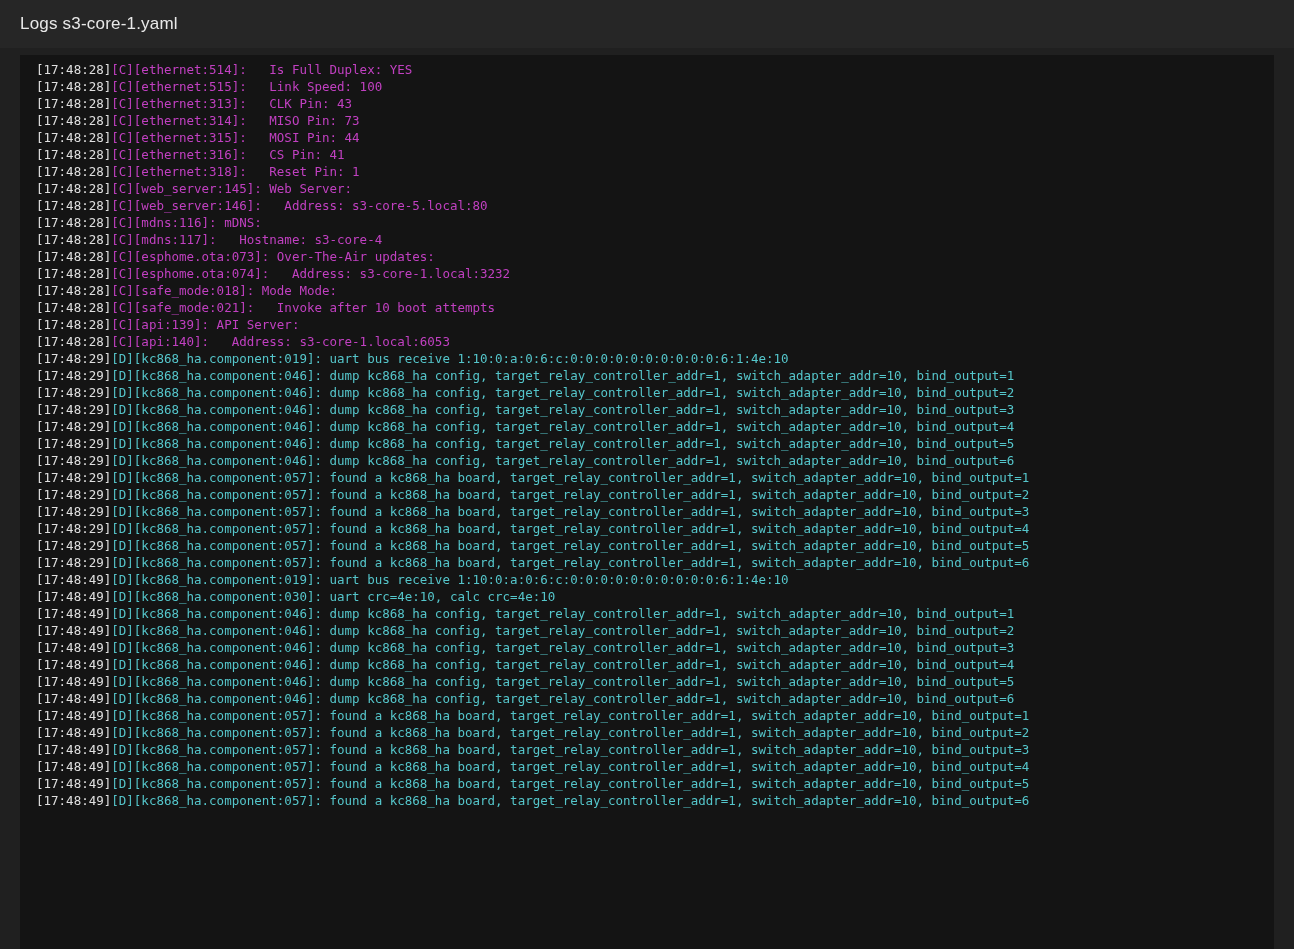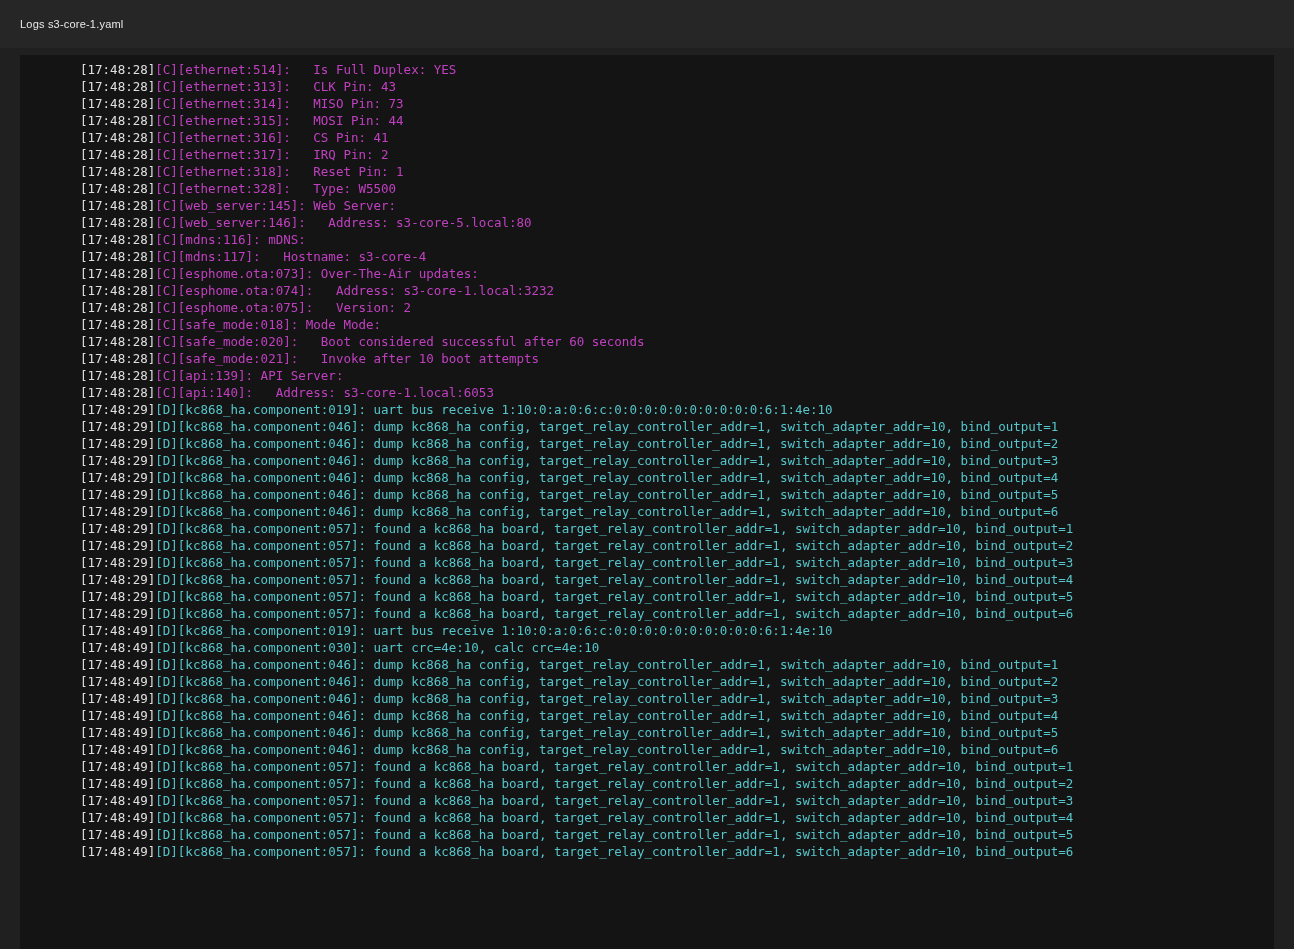--- a/index.html
+++ b/index.html
@@ -16,68 +16,65 @@
   body{background:var(--page-bg);position:relative;}
   .header{
     height:48px;
     background:var(--header-bg);
     display:flex;
     align-items:center;
     padding:0 20px;
   }
   .title{
     font-family:"Liberation Sans",sans-serif;
-    font-size:11px;
+    font-size:17px;
     font-weight:400;
     letter-spacing:.2px;
     color:var(--title-color);
   }
   .console{
     position:absolute;
     top:55px;
     left:20px;
     right:20px;
     bottom:0;
     background:var(--console-bg);
     overflow:auto;
     padding:6px 16px 10px 16px;
     font-family:"DejaVu Sans Mono",monospace;
     font-size:12.5px;
     line-height:17px;
   }
   .line{white-space:pre;}
-  .ts{color:var(--timestamp-color);margin-left:44px;}
+  .ts{color:var(--timestamp-color);}
   .msg.level-C{color:var(--config-color);}
   .msg.level-D{color:var(--debug-color);}
 </style>
 </head>
 <body>
 
 <div class="header">
   <span class="title">Logs s3-core-1.yaml</span>
 </div>
 
 <div class="console" id="console">
     <div class="line"><span class="ts">[17:48:28]</span><span class="msg level-C">[C][ethernet:514]:   Is Full Duplex: YES</span></div>
+    <div class="line"><span class="ts">[17:48:28]</span><span class="msg level-C">[C][ethernet:515]:   Link Speed: 100</span></div>
     <div class="line"><span class="ts">[17:48:28]</span><span class="msg level-C">[C][ethernet:313]:   CLK Pin: 43</span></div>
     <div class="line"><span class="ts">[17:48:28]</span><span class="msg level-C">[C][ethernet:314]:   MISO Pin: 73</span></div>
     <div class="line"><span class="ts">[17:48:28]</span><span class="msg level-C">[C][ethernet:315]:   MOSI Pin: 44</span></div>
     <div class="line"><span class="ts">[17:48:28]</span><span class="msg level-C">[C][ethernet:316]:   CS Pin: 41</span></div>
-    <div class="line"><span class="ts">[17:48:28]</span><span class="msg level-C">[C][ethernet:317]:   IRQ Pin: 2</span></div>
     <div class="line"><span class="ts">[17:48:28]</span><span class="msg level-C">[C][ethernet:318]:   Reset Pin: 1</span></div>
-    <div class="line"><span class="ts">[17:48:28]</span><span class="msg level-C">[C][ethernet:328]:   Type: W5500</span></div>
     <div class="line"><span class="ts">[17:48:28]</span><span class="msg level-C">[C][web_server:145]: Web Server:</span></div>
     <div class="line"><span class="ts">[17:48:28]</span><span class="msg level-C">[C][web_server:146]:   Address: s3-core-5.local:80</span></div>
     <div class="line"><span class="ts">[17:48:28]</span><span class="msg level-C">[C][mdns:116]: mDNS:</span></div>
     <div class="line"><span class="ts">[17:48:28]</span><span class="msg level-C">[C][mdns:117]:   Hostname: s3-core-4</span></div>
     <div class="line"><span class="ts">[17:48:28]</span><span class="msg level-C">[C][esphome.ota:073]: Over-The-Air updates:</span></div>
     <div class="line"><span class="ts">[17:48:28]</span><span class="msg level-C">[C][esphome.ota:074]:   Address: s3-core-1.local:3232</span></div>
-    <div class="line"><span class="ts">[17:48:28]</span><span class="msg level-C">[C][esphome.ota:075]:   Version: 2</span></div>
     <div class="line"><span class="ts">[17:48:28]</span><span class="msg level-C">[C][safe_mode:018]: Mode Mode:</span></div>
-    <div class="line"><span class="ts">[17:48:28]</span><span class="msg level-C">[C][safe_mode:020]:   Boot considered successful after 60 seconds</span></div>
     <div class="line"><span class="ts">[17:48:28]</span><span class="msg level-C">[C][safe_mode:021]:   Invoke after 10 boot attempts</span></div>
     <div class="line"><span class="ts">[17:48:28]</span><span class="msg level-C">[C][api:139]: API Server:</span></div>
     <div class="line"><span class="ts">[17:48:28]</span><span class="msg level-C">[C][api:140]:   Address: s3-core-1.local:6053</span></div>
     <div class="line"><span class="ts">[17:48:29]</span><span class="msg level-D">[D][kc868_ha.component:019]: uart bus receive 1:10:0:a:0:6:c:0:0:0:0:0:0:0:0:0:0:6:1:4e:10</span></div>
     <div class="line"><span class="ts">[17:48:29]</span><span class="msg level-D">[D][kc868_ha.component:046]: dump kc868_ha config, target_relay_controller_addr=1, switch_adapter_addr=10, bind_output=1</span></div>
     <div class="line"><span class="ts">[17:48:29]</span><span class="msg level-D">[D][kc868_ha.component:046]: dump kc868_ha config, target_relay_controller_addr=1, switch_adapter_addr=10, bind_output=2</span></div>
     <div class="line"><span class="ts">[17:48:29]</span><span class="msg level-D">[D][kc868_ha.component:046]: dump kc868_ha config, target_relay_controller_addr=1, switch_adapter_addr=10, bind_output=3</span></div>
     <div class="line"><span class="ts">[17:48:29]</span><span class="msg level-D">[D][kc868_ha.component:046]: dump kc868_ha config, target_relay_controller_addr=1, switch_adapter_addr=10, bind_output=4</span></div>
     <div class="line"><span class="ts">[17:48:29]</span><span class="msg level-D">[D][kc868_ha.component:046]: dump kc868_ha config, target_relay_controller_addr=1, switch_adapter_addr=10, bind_output=5</span></div>
     <div class="line"><span class="ts">[17:48:29]</span><span class="msg level-D">[D][kc868_ha.component:046]: dump kc868_ha config, target_relay_controller_addr=1, switch_adapter_addr=10, bind_output=6</span></div>

